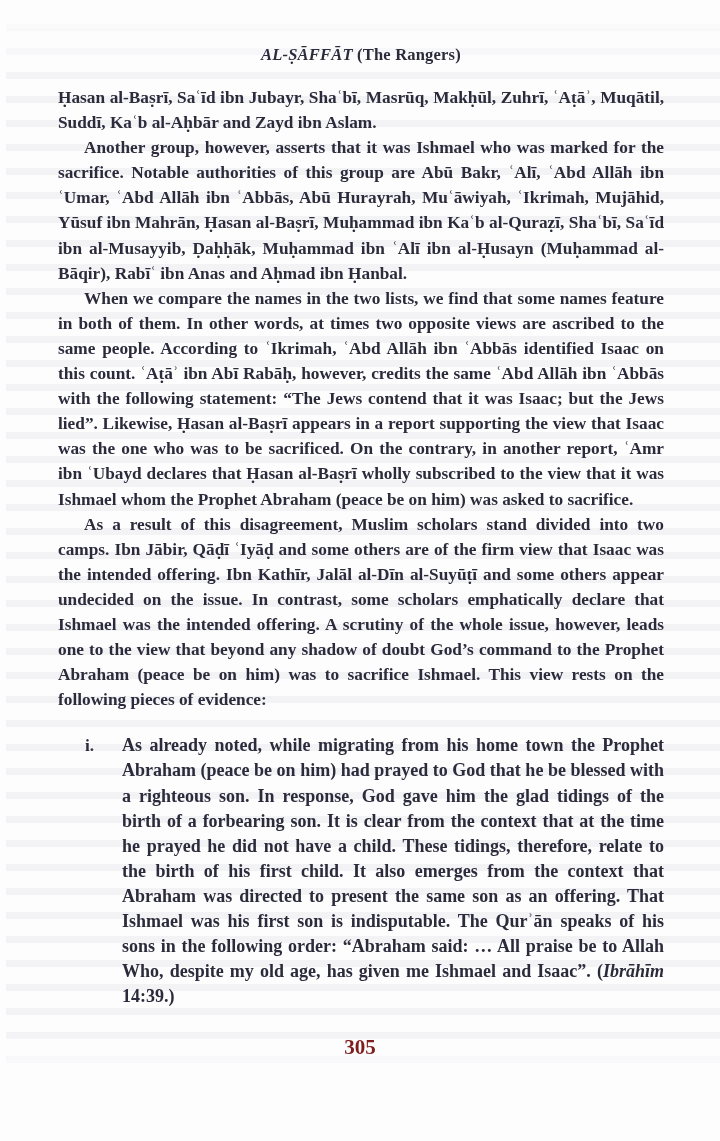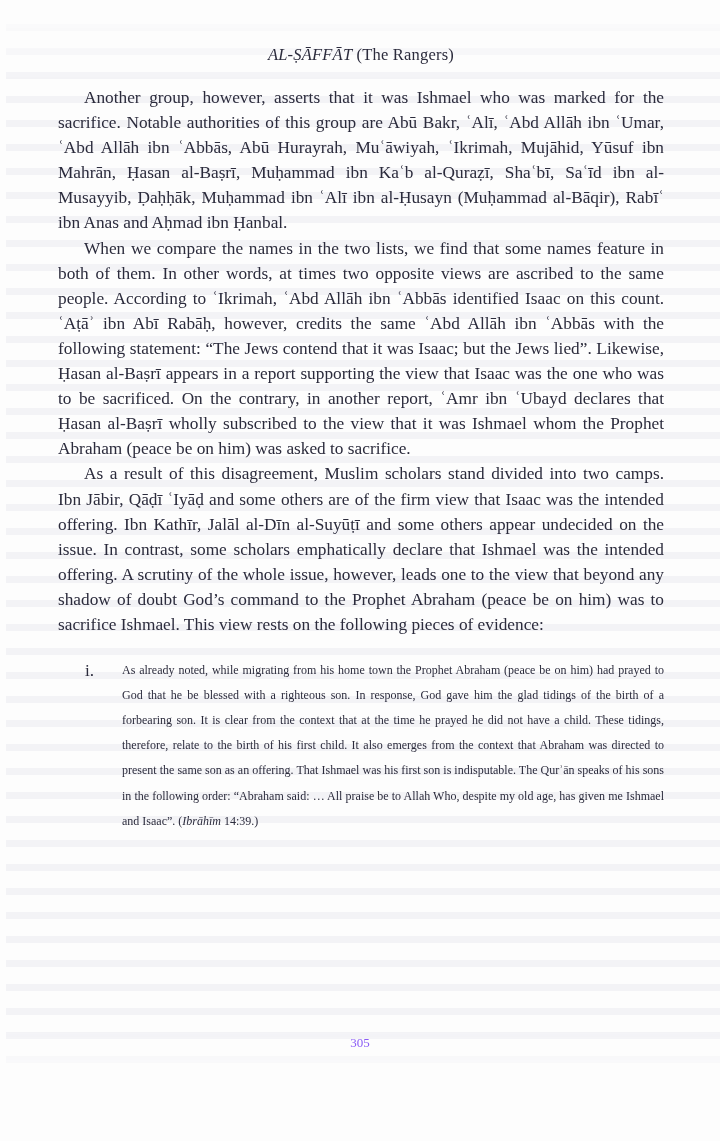--- a/index.html
+++ b/index.html
@@ -9,20 +9,21 @@
   }
   .page {
     position: relative;
     width: 720px;
     height: 1141px;
     background: #fdfdfd;
     overflow: hidden;
     font-family: "Liberation Serif", "DejaVu Serif", serif;
     color: #2b2b3c;
     box-sizing: border-box;
+    font-weight: bold;
   }
   
   .bleed {
     position: absolute;
     inset: 0;
     pointer-events: none;
     opacity: 0.055;
     background:
       repeating-linear-gradient(
         to bottom,
@@ -85,55 +86,56 @@
     width: 36px;
     flex: 0 0 36px;
     text-align: right;
     font-size: 17.3px;
     line-height: 25.1px;
     padding-right: 0;
     box-sizing: border-box;
   }
   .list-body {
     flex: 1 1 auto;
-    font-size: 12px;
+    font-size: 18px;
     line-height: 25.1px;
     text-align: justify;
     text-justify: inter-word;
     padding-left: 28px;
     box-sizing: border-box;
   }
   .cite-italic {
     font-style: italic;
   }
   .folio {
     position: absolute;
     left: 0;
     right: 0;
     top: 1035px;
     text-align: center;
-    font-size: 13px;
-    color: #8b5cf6;
+    font-size: 21px;
+    color: #7f1d1d;
   }
 </style>
 </head>
 <body>
 
 <div class="page">
 
   <div class="bleed"></div>
 
   <div class="content">
 
     <div class="running-head">
       <span class="rh-italic">AL-ṢĀFFĀT</span><span> (The Rangers)</span>
     </div>
 
     <div class="body-text">
 
+      <p class="para">Ḥasan al-Baṣrī, Saʿīd ibn Jubayr, Shaʿbī, Masrūq, Makḥūl, Zuhrī, ʿAṭāʾ, Muqātil, Suddī, Kaʿb al-Aḥbār and Zayd ibn Aslam.</p>
 
       <p class="para indent">Another group, however, asserts that it was Ishmael who was marked for the sacrifice. Notable authorities of this group are Abū Bakr, ʿAlī, ʿAbd Allāh ibn ʿUmar, ʿAbd Allāh ibn ʿAbbās, Abū Hurayrah, Muʿāwiyah, ʿIkrimah, Mujāhid, Yūsuf ibn Mahrān, Ḥasan al-Baṣrī, Muḥammad ibn Kaʿb al-Quraẓī, Shaʿbī, Saʿīd ibn al-Musayyib, Ḍaḥḥāk, Muḥammad ibn ʿAlī ibn al-Ḥusayn (Muḥammad al-Bāqir), Rabīʿ ibn Anas and Aḥmad ibn Ḥanbal.</p>
 
       <p class="para indent">When we compare the names in the two lists, we find that some names feature in both of them. In other words, at times two opposite views are ascribed to the same people. According to ʿIkrimah, ʿAbd Allāh ibn ʿAbbās identified Isaac on this count. ʿAṭāʾ ibn Abī Rabāḥ, however, credits the same ʿAbd Allāh ibn ʿAbbās with the following statement: “The Jews contend that it was Isaac; but the Jews lied”. Likewise, Ḥasan al-Baṣrī appears in a report supporting the view that Isaac was the one who was to be sacrificed. On the contrary, in another report, ʿAmr ibn ʿUbayd declares that Ḥasan al-Baṣrī wholly subscribed to the view that it was Ishmael whom the Prophet Abraham (peace be on him) was asked to sacrifice.</p>
 
       <p class="para indent">As a result of this disagreement, Muslim scholars stand divided into two camps. Ibn Jābir, Qāḍī ʿIyāḍ and some others are of the firm view that Isaac was the intended offering. Ibn Kathīr, Jalāl al-Dīn al-Suyūṭī and some others appear undecided on the issue. In contrast, some scholars emphatically declare that Ishmael was the intended offering. A scrutiny of the whole issue, however, leads one to the view that beyond any shadow of doubt God’s command to the Prophet Abraham (peace be on him) was to sacrifice Ishmael. This view rests on the following pieces of evidence:</p>
 
       <ul class="list">
 
         <li class="list-item">

